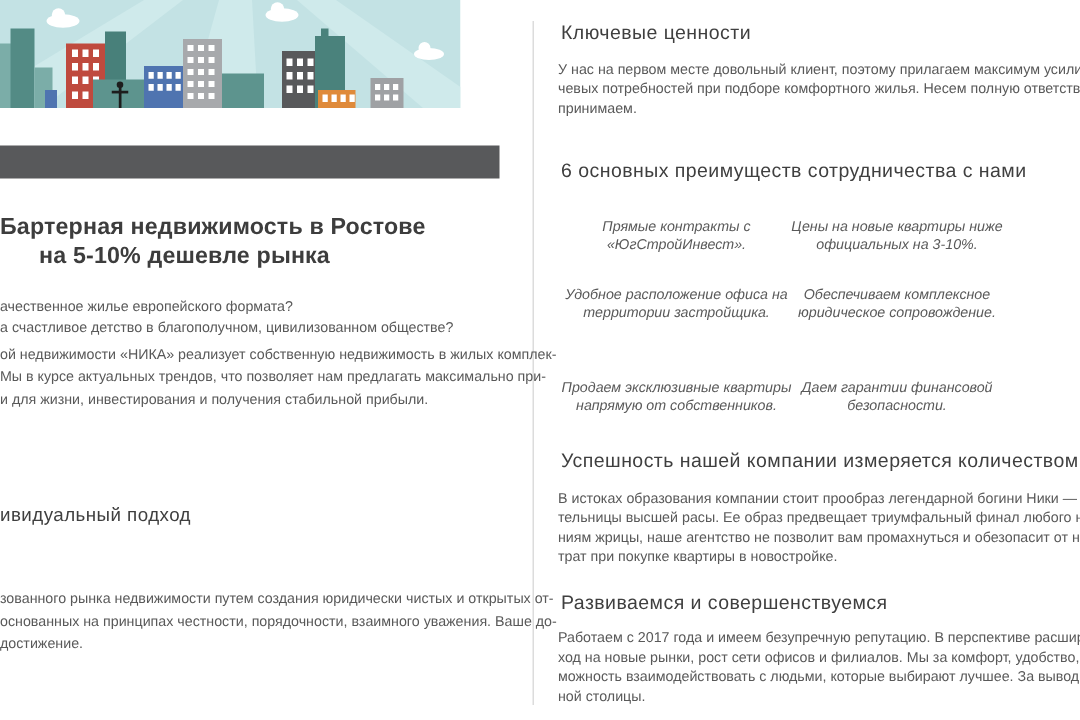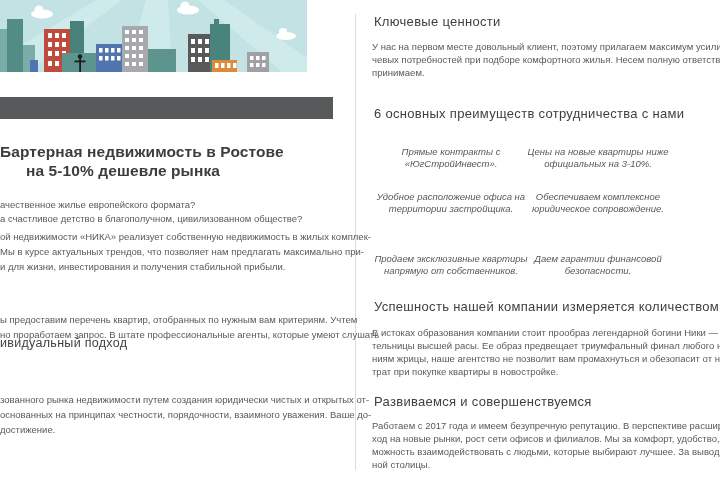--- a/index.html
+++ b/index.html
@@ -182,24 +182,20 @@
   </div>
 
   <div class="abs para lh15" id="intro-para">
     <div class="line">ой недвижимости «НИКА» реализует собственную недвижимость в жилых комплек-</div>
     <div class="line">Мы в курсе актуальных трендов, что позволяет нам предлагать максимально при-</div>
     <div class="line">и для жизни, инвестирования и получения стабильной прибыли.</div>
   </div>
 
   <div class="abs section-h" id="individual-heading">ивидуальный подход</div>
 
-  <div class="abs para lh15" id="individual-para">
-    <div class="line">ы предоставим перечень квартир, отобранных по нужным вам критериям. Учтем</div>
-    <div class="line">но проработаем запрос. В штате профессиональные агенты, которые умеют слушать</div>
-  </div>
 
   <div class="abs para lh15" id="market-para">
     <div class="line">зованного рынка недвижимости путем создания юридически чистых и открытых от-</div>
     <div class="line">основанных на принципах честности, порядочности, взаимного уважения. Ваше до-</div>
     <div class="line">достижение.</div>
   </div>
 
   <div class="abs section-h" id="values-heading">Ключевые ценности</div>
 
   <div class="abs para lh13" id="values-para">

